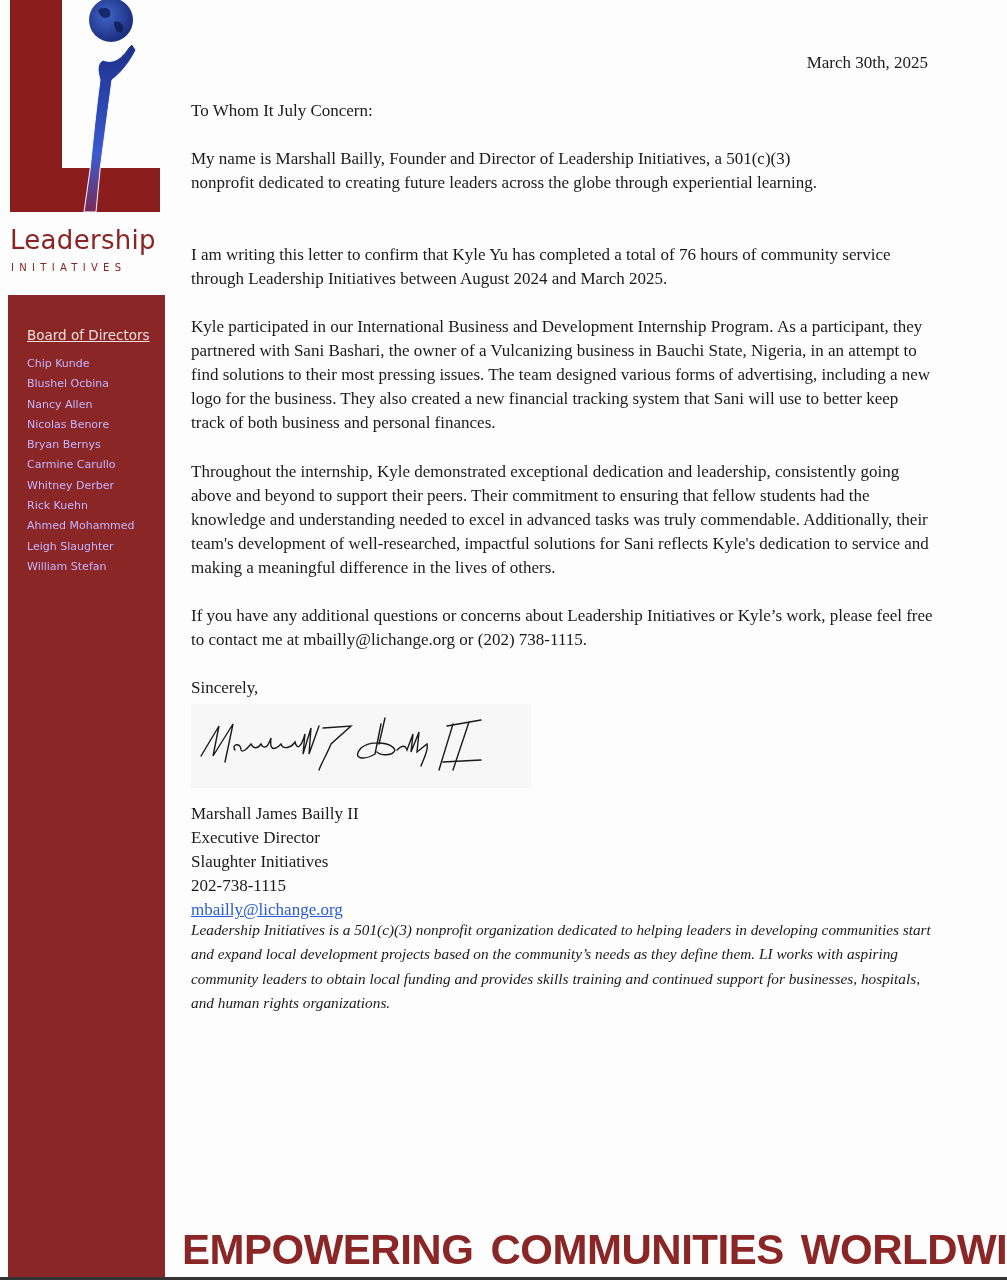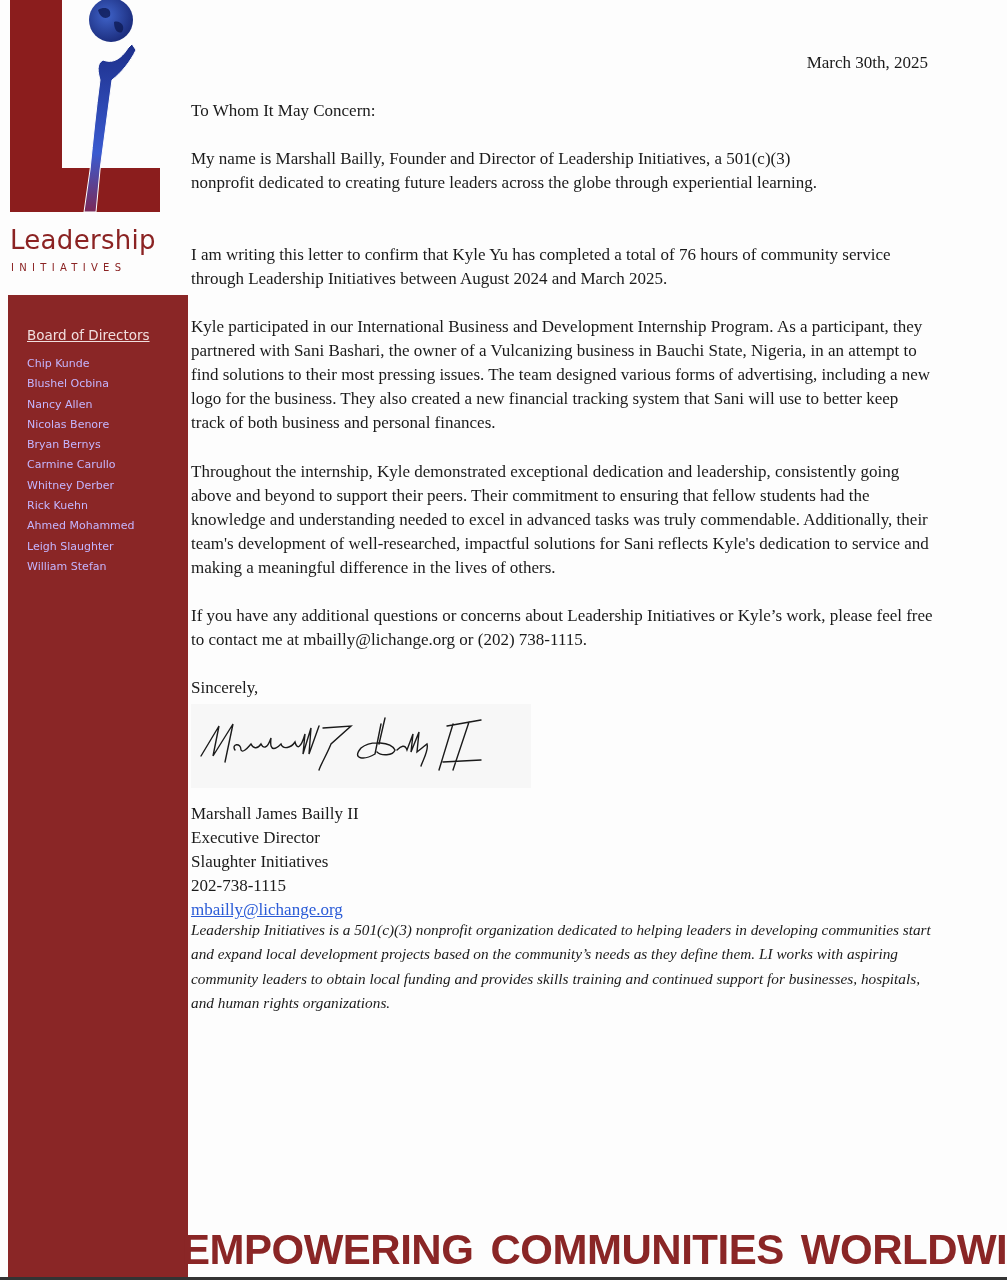--- a/index.html
+++ b/index.html
@@ -16,21 +16,20 @@
   }
   .logo-sub {
     position: absolute; left: 11px; top: 262px;
     font-family: "DejaVu Sans", sans-serif; font-size: 10px; color: #8b2323;
     letter-spacing: 5.3px;
   }
   .sidebar {
     position: absolute; left: 8px; top: 295px; width: 157px; height: 983px;
     background: #8a2626; color: #f3e6e6;
     font-family: "DejaVu Sans", sans-serif;
-    padding-left: 23px;
   }
   .board-title {
     position: absolute; left: 19px; top: 32px; font-size: 13.5px;
     text-decoration: underline; color: #f1dede;
   }
   .board-list { position: absolute; left: 19px; top: 59px; margin: 0; padding: 0; list-style: none; }
   .board-list li { font-size: 11px; line-height: 20.3px; color: #c4b5fd; white-space: nowrap; }
   .address {
     position: absolute; left: 8px; top: 860px; font-size: 11.2px; line-height: 17.3px;
     color: #f3e6e6; white-space: nowrap;
@@ -95,21 +94,21 @@
     <li>Whitney Derber</li>
     <li>Rick Kuehn</li>
     <li>Ahmed Mohammed</li>
     <li>Leigh Slaughter</li>
     <li>William Stefan</li>
   </ul>
 </div>
 
 <div class="content">
   <div class="date">March 30th, 2025</div>
-  <p class="p" style="top:99px;">To Whom It May Concern:</p>
+  <p class="p" style="top:99px;">To Whom It July Concern:</p>
   <p class="p" style="top:147px; width:640px;">My name is Marshall Bailly, Founder and Director of Leadership Initiatives, a 501(c)(3) nonprofit dedicated to creating future leaders across the globe through experiential learning.</p>
   <p class="p" style="top:243px; width:720px;">I am writing this letter to confirm that Kyle Yu has completed a total of 76 hours of community service through Leadership Initiatives between August 2024 and March 2025.</p>
   <p class="p" style="top:315px; width:740px;">Kyle participated in our International Business and Development Internship Program. As a participant, they partnered with Sani Bashari, the owner of a Vulcanizing business in Bauchi State, Nigeria, in an attempt to find solutions to their most pressing issues. The team designed various forms of advertising, including a new logo for the business. They also created a new financial tracking system that Sani will use to better keep track of both business and personal finances.</p>
   <p class="p" style="top:460px; width:740px;">Throughout the internship, Kyle demonstrated exceptional dedication and leadership, consistently going above and beyond to support their peers. Their commitment to ensuring that fellow students had the knowledge and understanding needed to excel in advanced tasks was truly commendable. Additionally, their team's development of well-researched, impactful solutions for Sani reflects Kyle's dedication to service and making a meaningful difference in the lives of others.</p>
   <p class="p" style="top:604px; width:745px;">If you have any additional questions or concerns about Leadership Initiatives or Kyle’s work, please feel free to contact me at mbailly@lichange.org or (202) 738-1115.</p>
   <p class="p" style="top:676px;">Sincerely,</p>
 
   <div class="sig-box">
     <svg width="340" height="84" viewBox="0 0 340 84">
       <g fill="none" stroke="#1a1a1a" stroke-width="1.4" stroke-linecap="round">

